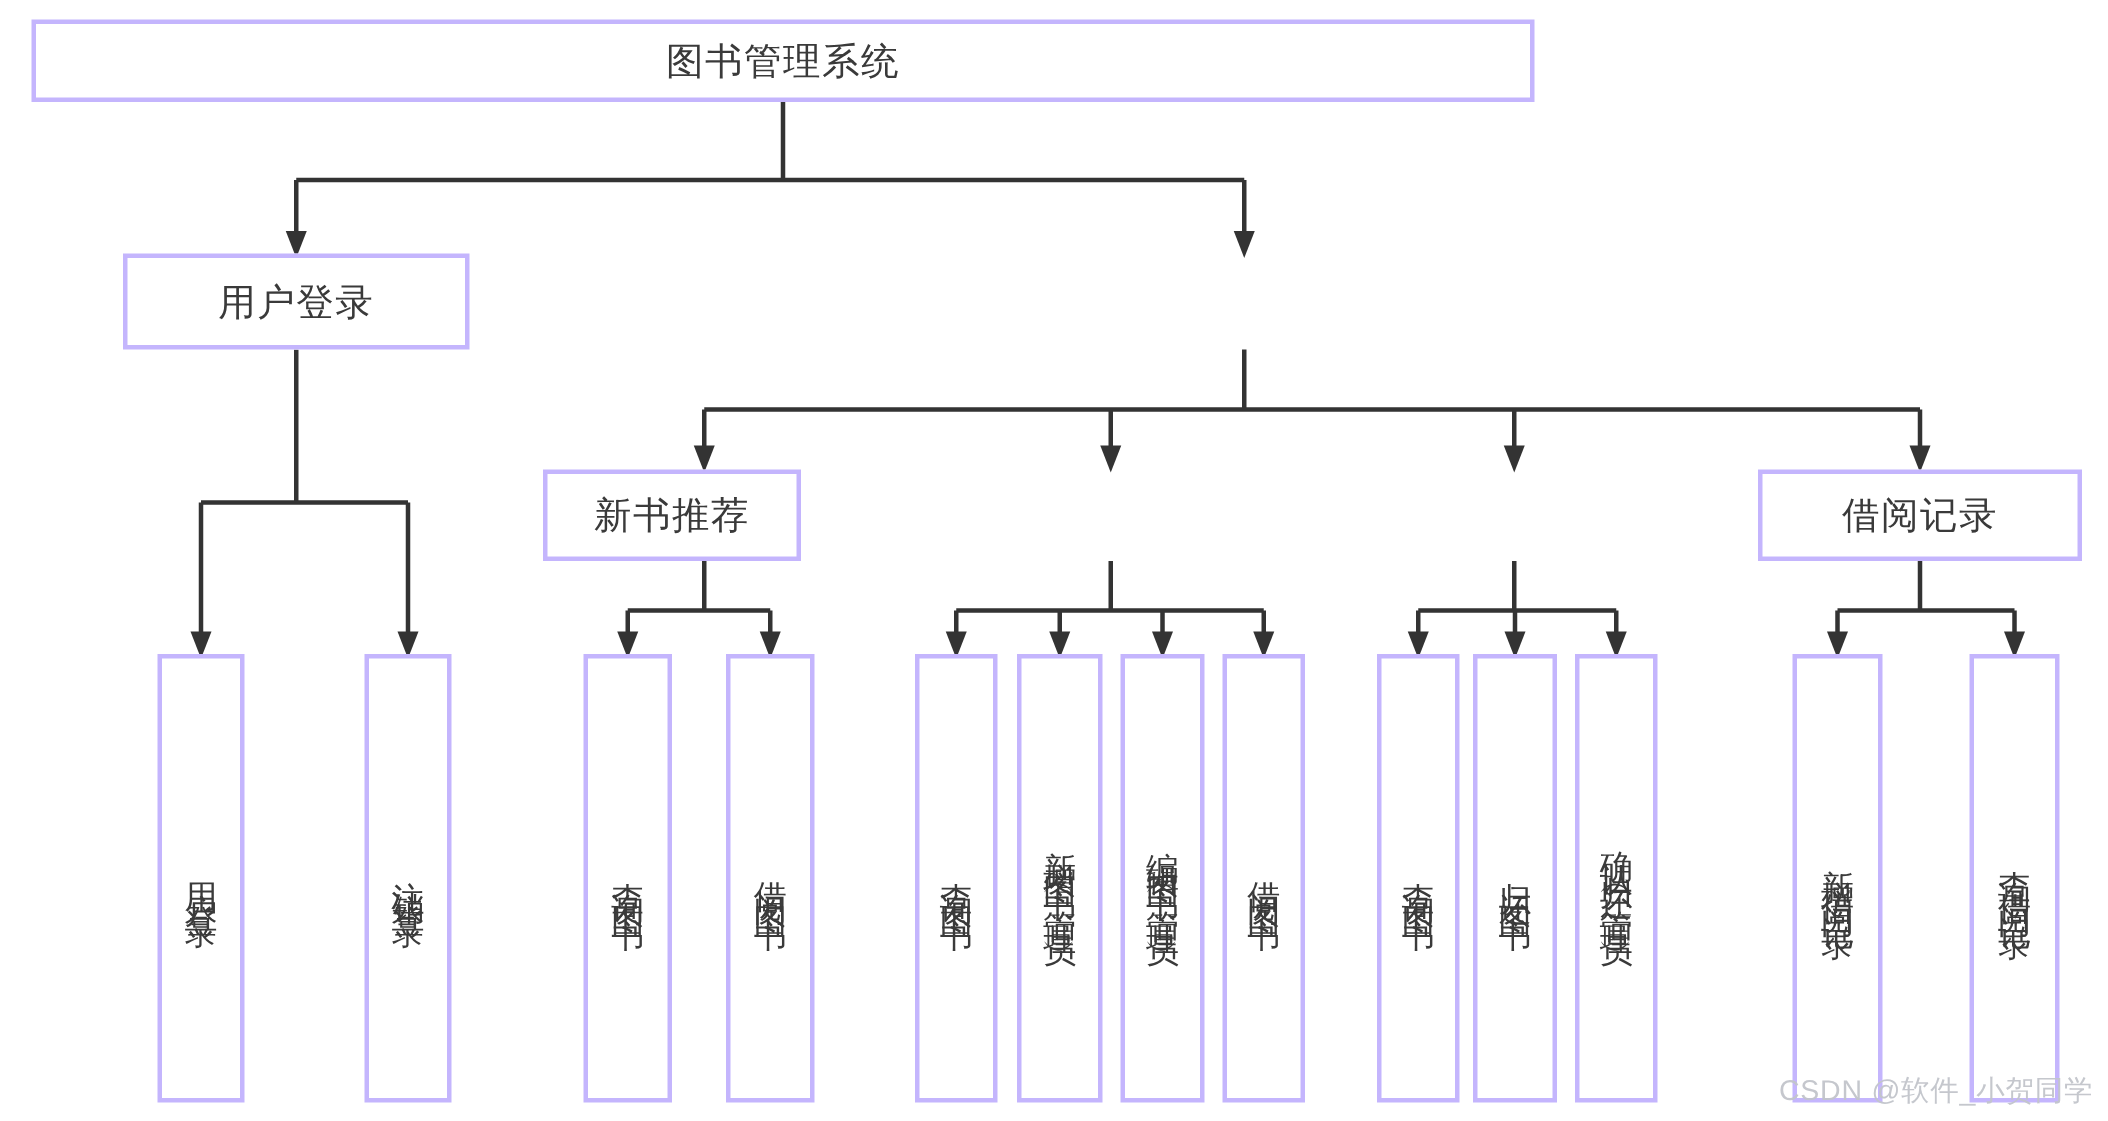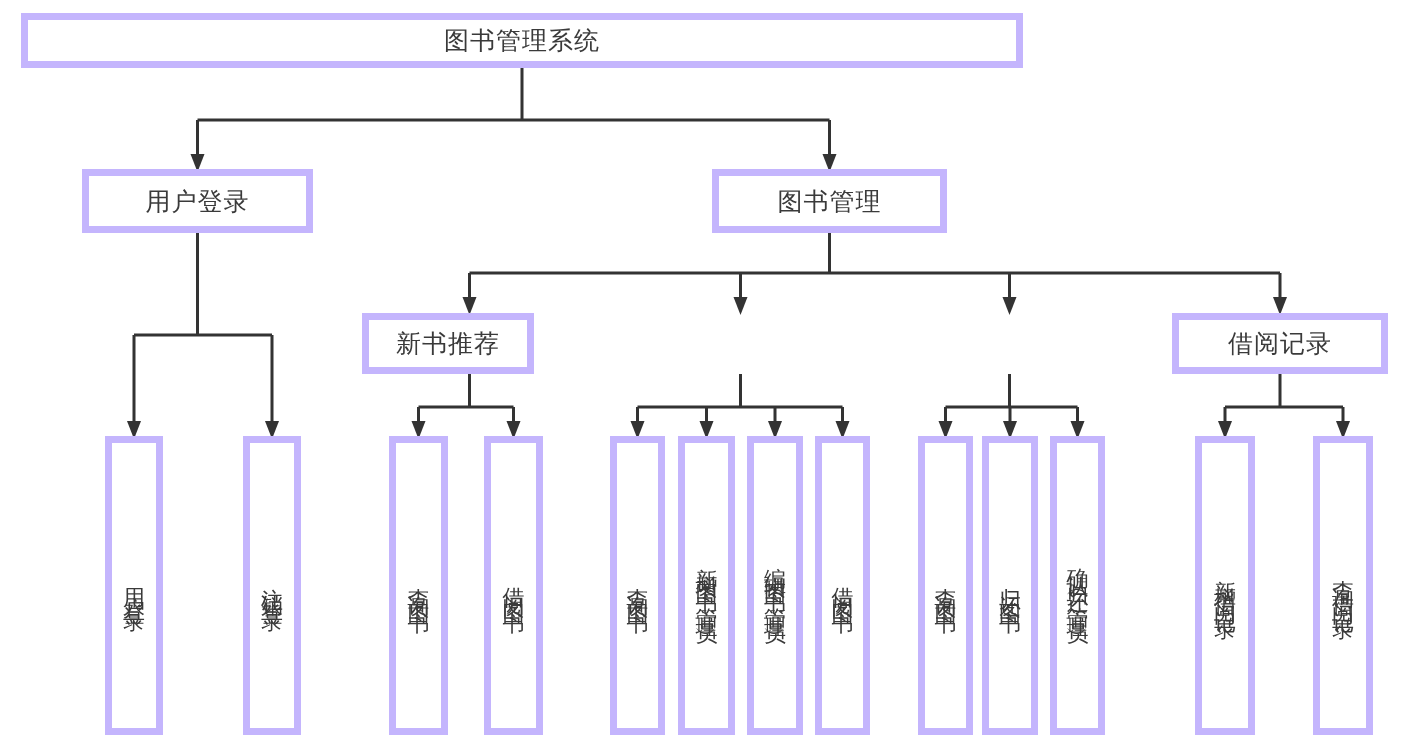--- a/index.html
+++ b/index.html
@@ -16,21 +16,21 @@
   .edges {
     position: absolute;
     left: 0; top: 0;
     width: 1405px; height: 747px;
   }
   .edges path { stroke: #333333; stroke-width: 3; fill: none; }
   .edges polygon { fill: #333333; }
   .box {
     position: absolute;
     background: #ffffff;
-    border: 7px solid #c4b5fd;
+    border: 3px solid #c4b5fd;
     display: flex;
     align-items: center;
     justify-content: center;
     text-align: center;
   }
   .h .lbl { font-size: 25px; letter-spacing: 1px; }
   .leaf .lbl {
     writing-mode: vertical-rl;
     text-orientation: mixed;
     font-size: 22px;
@@ -86,23 +86,20 @@
     </g>
   </svg>
 
   <div class="box h" style="left:21px;top:13px;width:1002px;height:55px">
     <span class="lbl">图书管理系统</span>
   </div>
 
   <div class="box h" style="left:82px;top:169px;width:231px;height:64px">
     <span class="lbl">用户登录</span>
   </div>
-  <div class="box h" style="left:712px;top:169px;width:235px;height:64px">
-    <span class="lbl">图书管理</span>
-  </div>
 
   <div class="box h" style="left:362px;top:313px;width:172px;height:61px">
     <span class="lbl">新书推荐</span>
   </div>
   <div class="box h" style="left:1172px;top:313px;width:216px;height:61px">
     <span class="lbl">借阅记录</span>
   </div>
 
   <div class="box leaf" style="left:105px;top:436px;width:58px;height:299px">
     <span class="lbl">用户登录</span>
@@ -141,14 +138,15 @@
     <span class="lbl">确认归还（管理员）</span>
   </div>
 
   <div class="box leaf" style="left:1195px;top:436px;width:60px;height:299px">
     <span class="lbl">新增借阅记录</span>
   </div>
   <div class="box leaf" style="left:1313px;top:436px;width:60px;height:299px">
     <span class="lbl">查询借阅记录</span>
   </div>
 
+  <div class="watermark">CSDN @软件_小贺同学</div>
 
 </div>
 
 </body></html>

